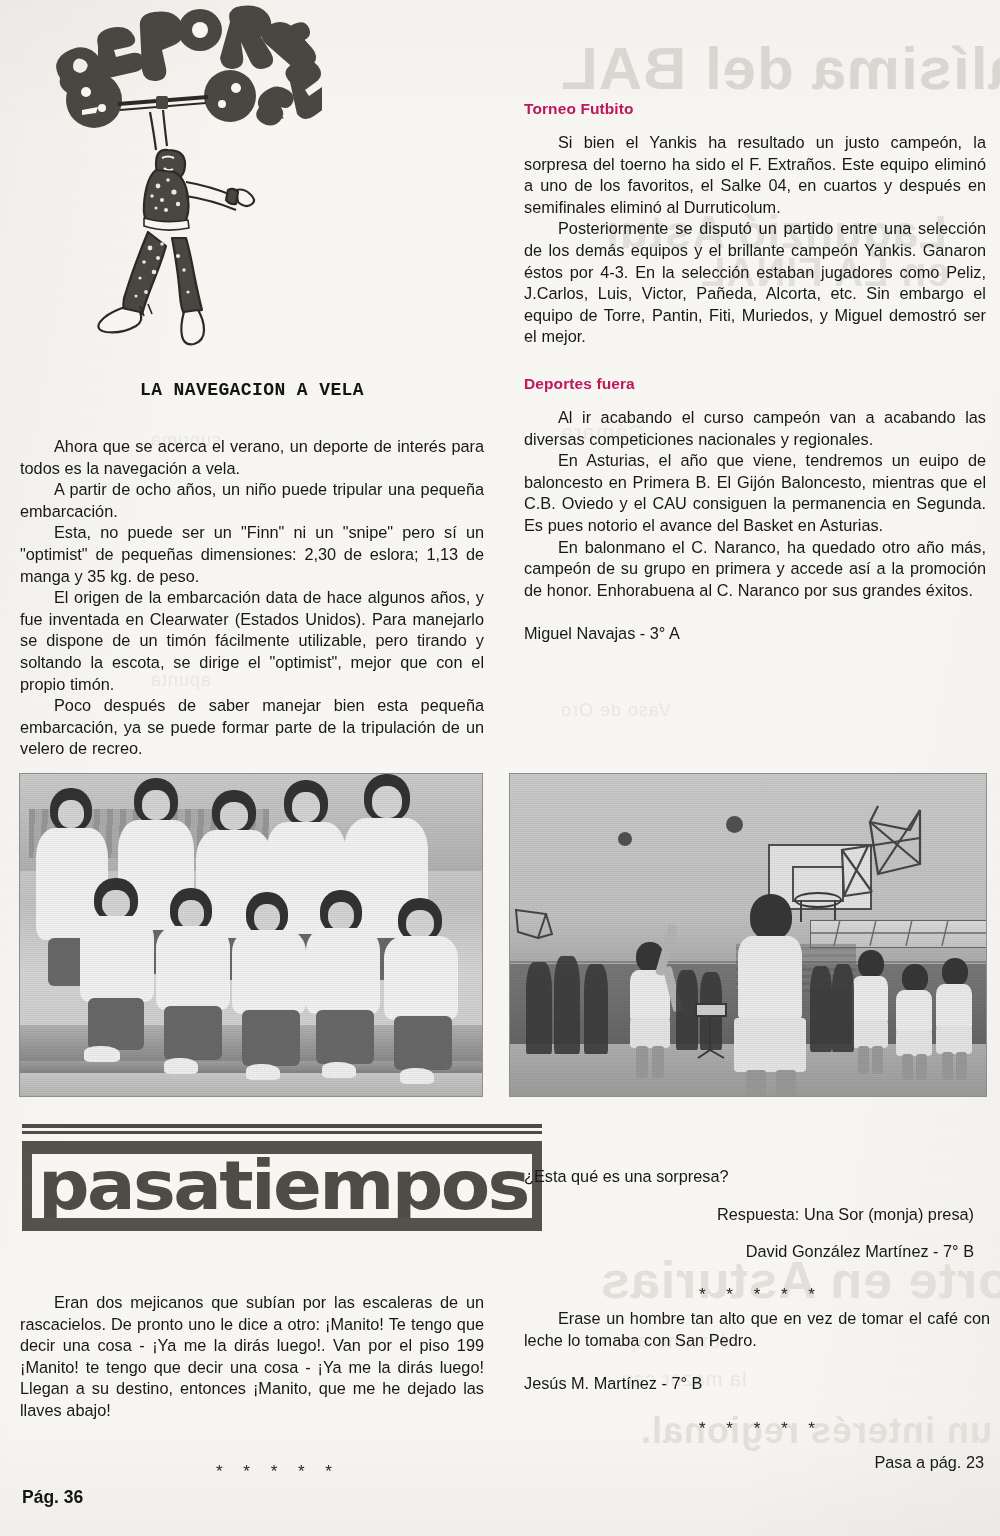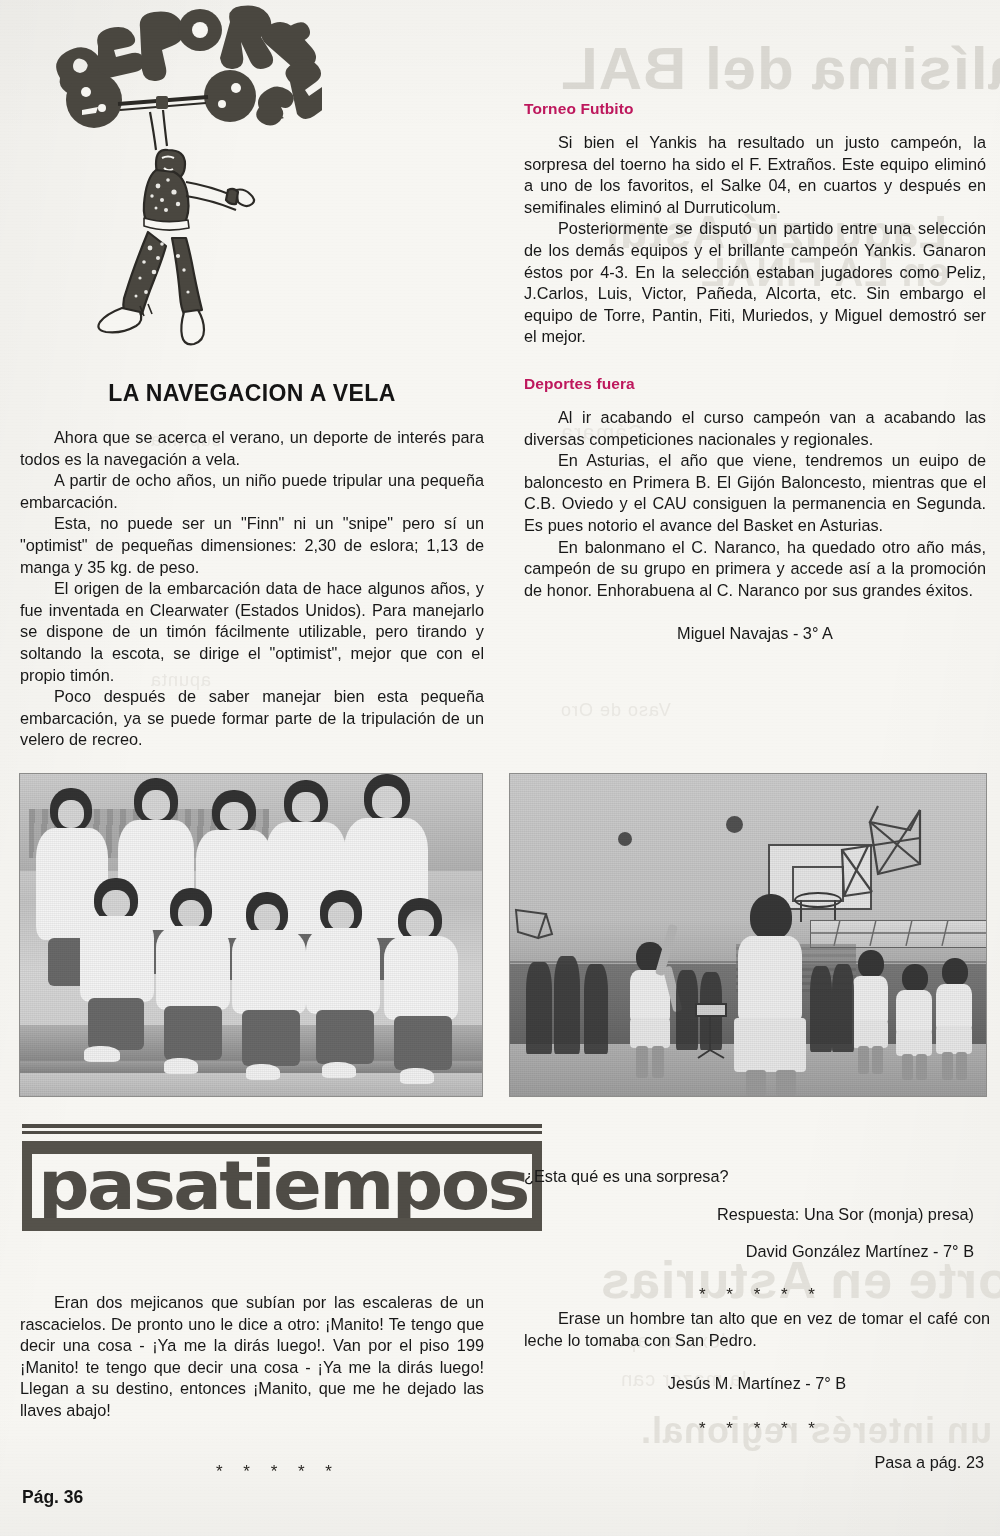--- a/index.html
+++ b/index.html
@@ -44,40 +44,41 @@
   
   .col-left{position:absolute;left:20px;top:26px;width:464px;}
   .col-right{position:absolute;left:524px;top:88px;width:462px;}
 
   
   .deportes-logo{position:relative;width:300px;height:350px;margin-left:22px;}
   .deportes-logo svg{position:absolute;left:0;top:0;}
 
   
   h1.section-title{
-    font-size:23px;font-weight:700;letter-spacing:.4px;
-    text-align:center;margin:0 0 20px 0;padding:0;
+    font-size:18px;font-weight:700;letter-spacing:.4px;
+    text-align:center;margin:0 0 36px 0;padding:0;
     color:#151515;
+    font-family:Liberation Mono, monospace;
   }
   h2.sub-head{
     font-size:15.5px;font-weight:700;margin:12px 0 14px 0;padding:0;
     color:#be185d;letter-spacing:.1px;
   }
   p.body{
     font-size:16.3px;line-height:21.6px;
     text-align:justify;text-justify:inter-word;
     margin:0 0 0 0;padding:0;
     text-indent:34px;
     color:#181818;
     -webkit-hyphens:none;hyphens:none;
     word-spacing:.2px;
   }
   p.body + p.body{margin-top:0;}
   .byline{
-    font-size:16.3px;line-height:21.6px;text-align:center;
+    font-size:16.3px;line-height:21.6px;text-align:left;
     margin-top:22px;color:#181818;
   }
   .spacer-lg{height:15px;}
 
   
   .photo{
     position:absolute;
     border:0;
     background:#b9b7b2;
     overflow:hidden;

